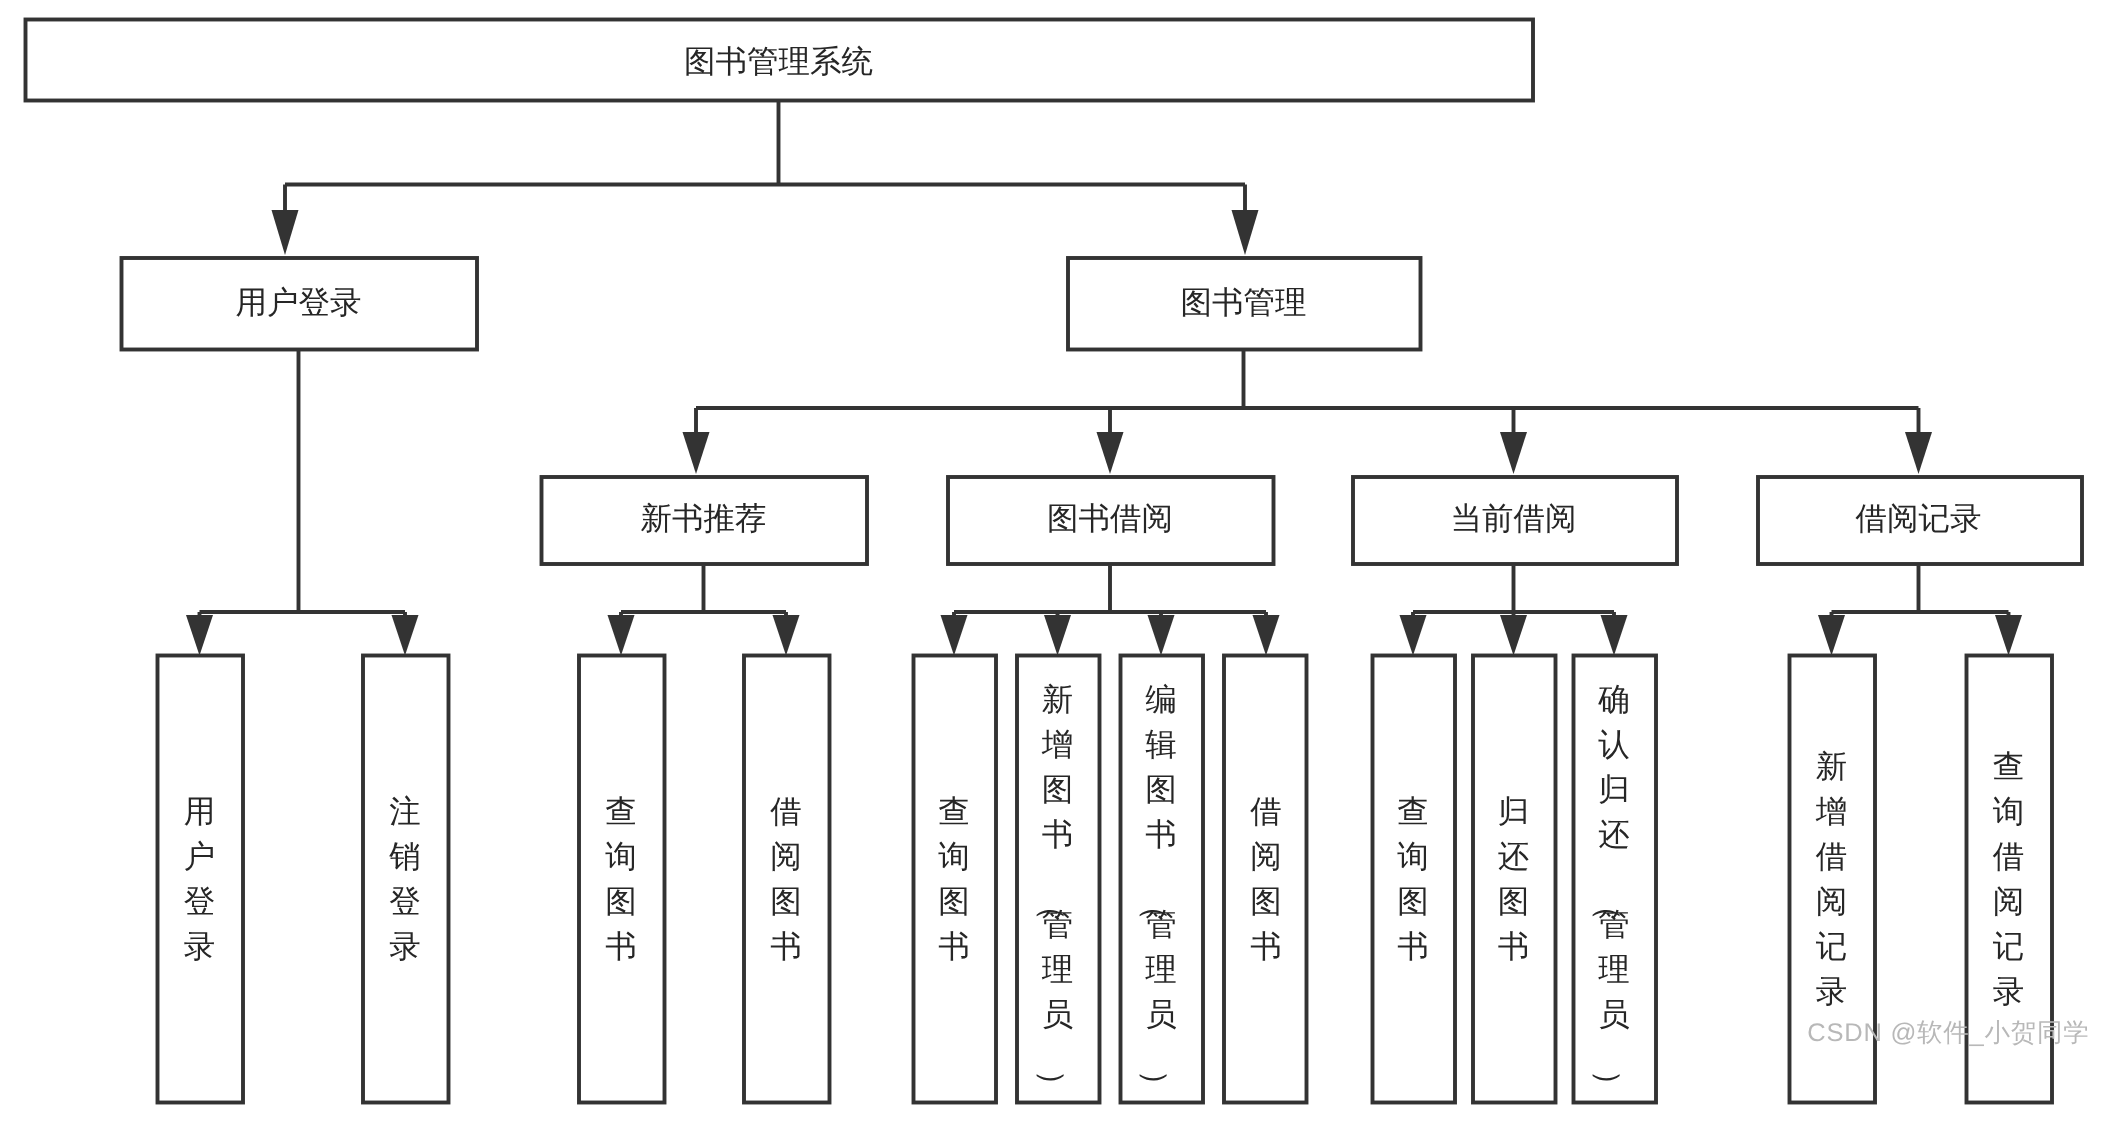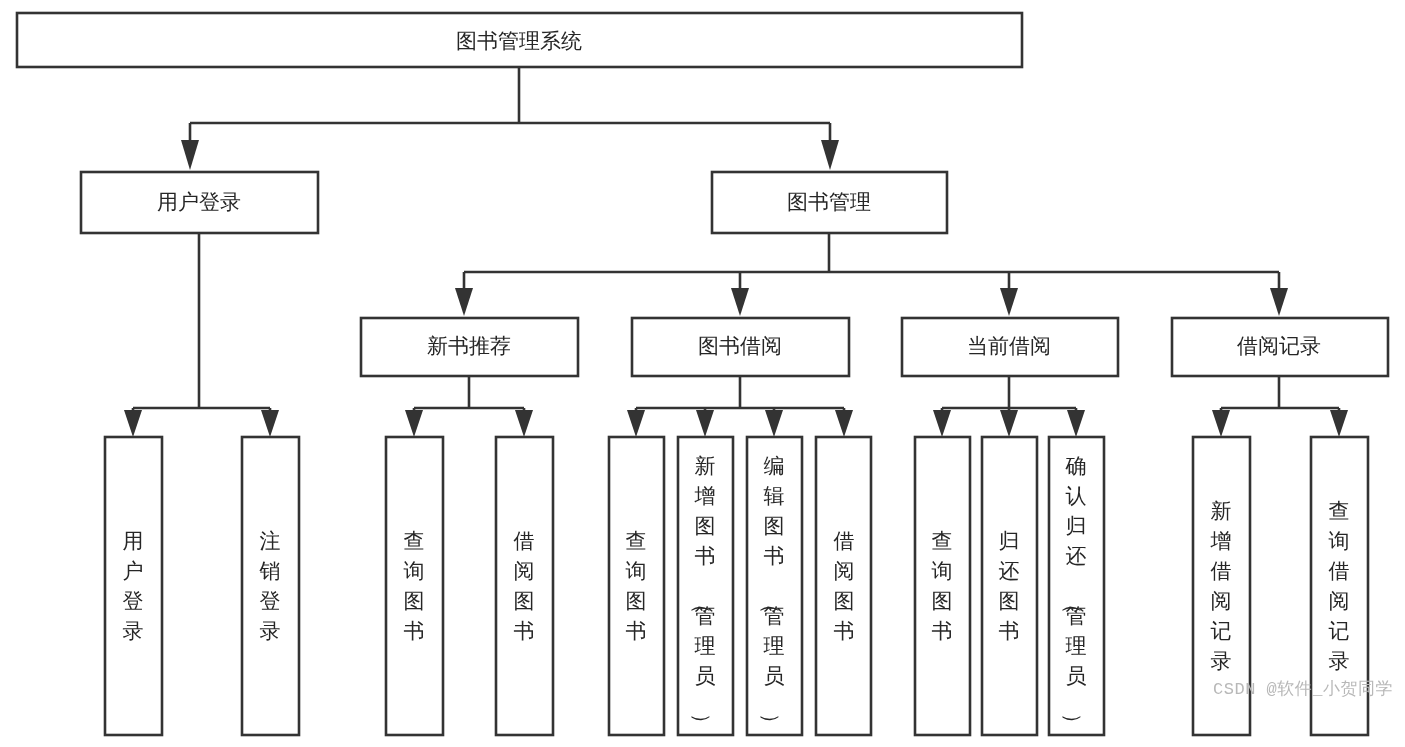--- a/index.html
+++ b/index.html
@@ -54,21 +54,21 @@
     font-family: "DejaVu Sans", "Liberation Sans", sans-serif;
     font-size: 21px;
     text-anchor: middle;
   }
   .watermark {
     position: absolute;
     right: 12px;
     bottom: 7px;
     color: #b8b8b8;
     font-size: 17px;
-    font-family: Liberation Mono, monospace;
+    font-family: Liberation Sans, sans-serif;
     letter-spacing: 0.5px;
     white-space: nowrap;
     user-select: none;
   }
 </style>
 </head>
 <body>
 
 <div id="diagram-root">
 

